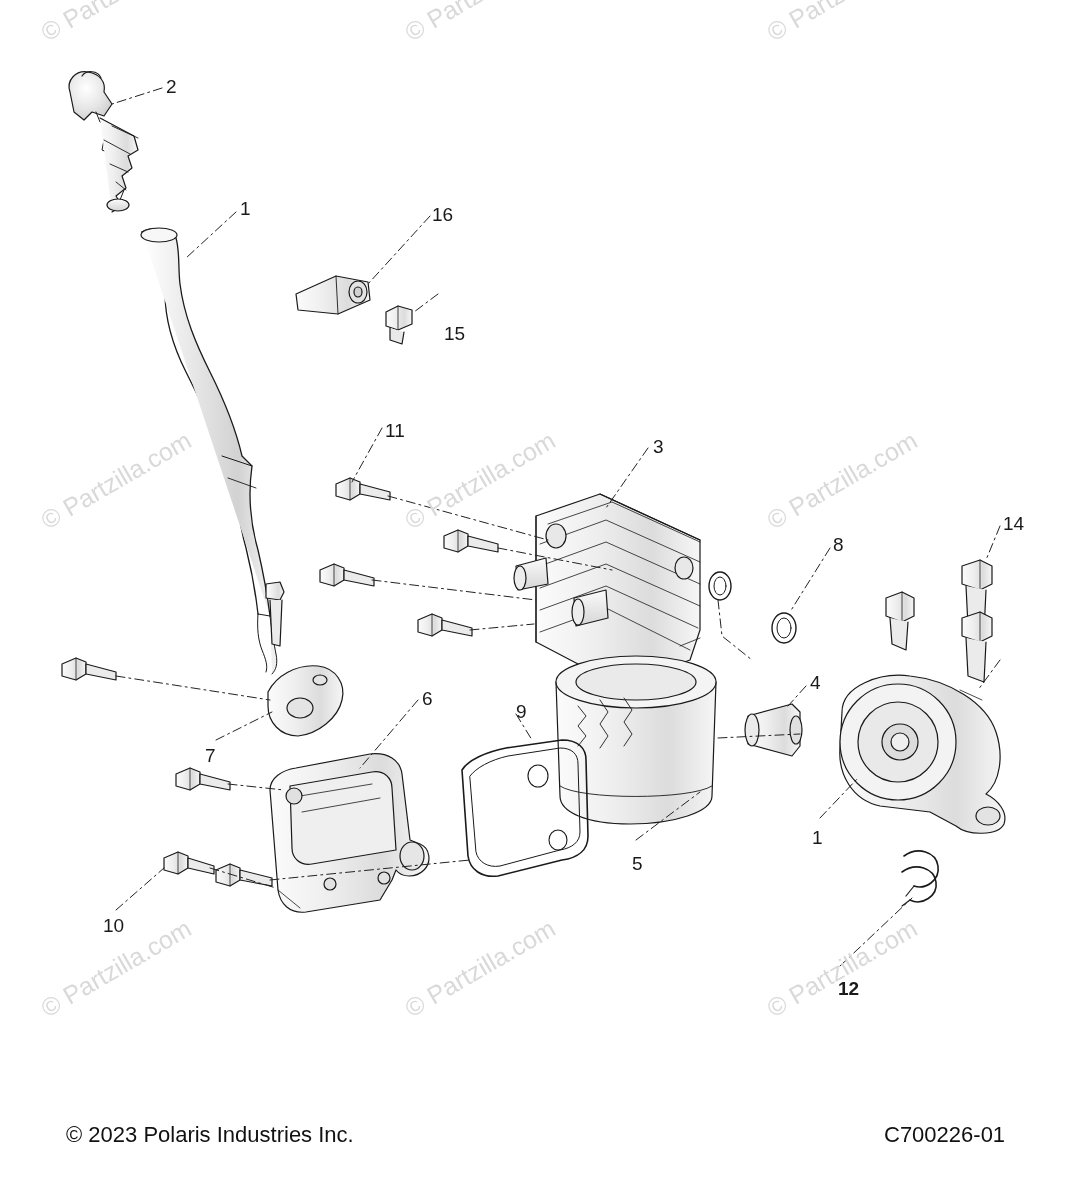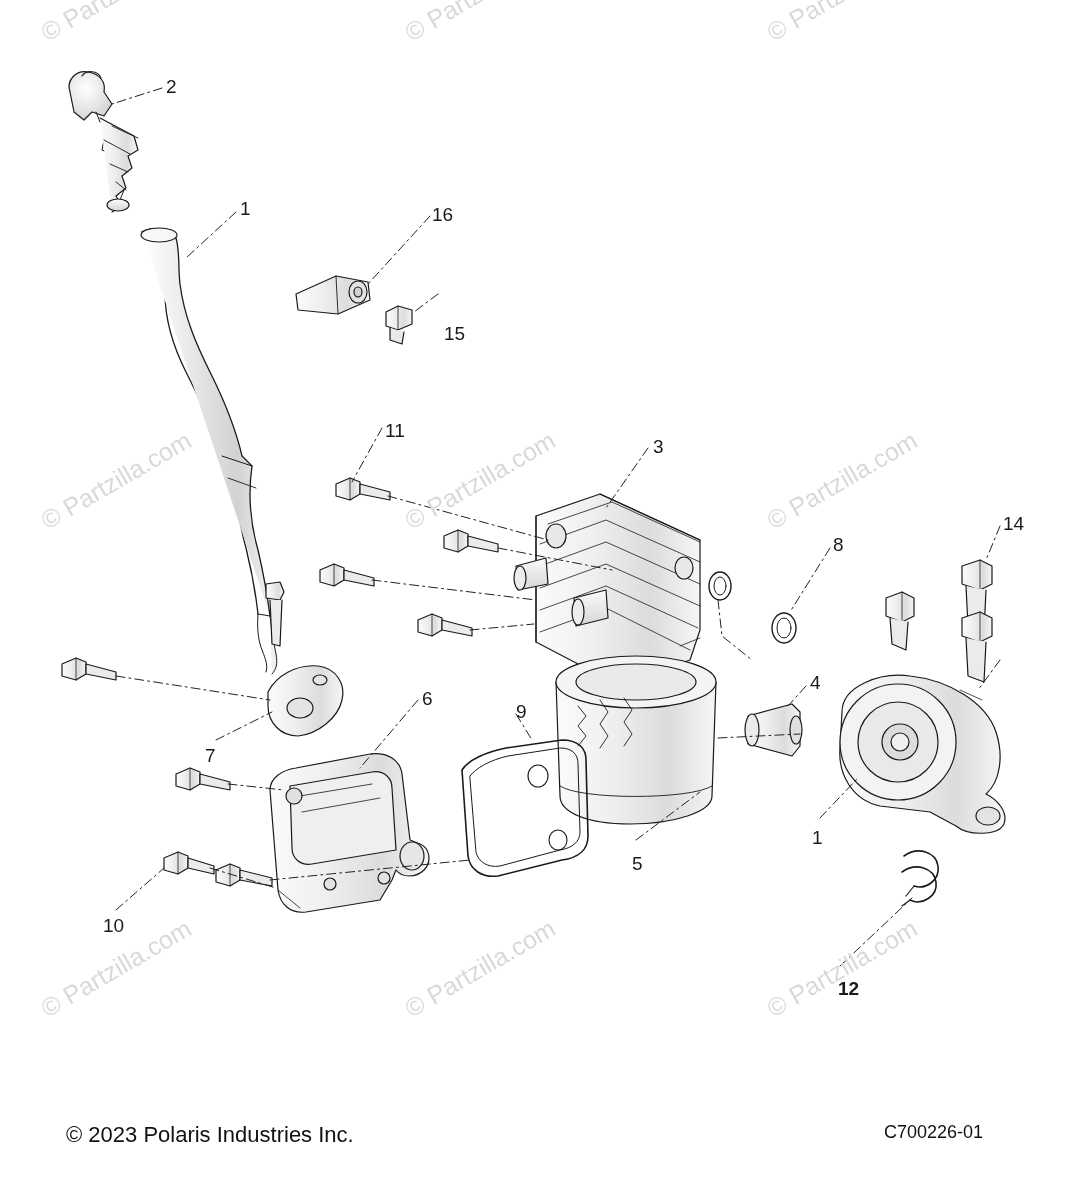--- a/index.html
+++ b/index.html
@@ -47,21 +47,21 @@
     left: 66px;
     top: 1122px;
     font-size: 22px;
     color: #111111;
     white-space: nowrap;
   }
   #partnumber {
     position: absolute;
     left: 884px;
     top: 1122px;
-    font-size: 18px;
+    font-size: 22px;
     color: #111111;
     white-space: nowrap;
   }
 </style>
 </head>
 <body>
 
 <div id="page">
 
   <svg id="diagram-svg" viewBox="0 0 1066 1200">

